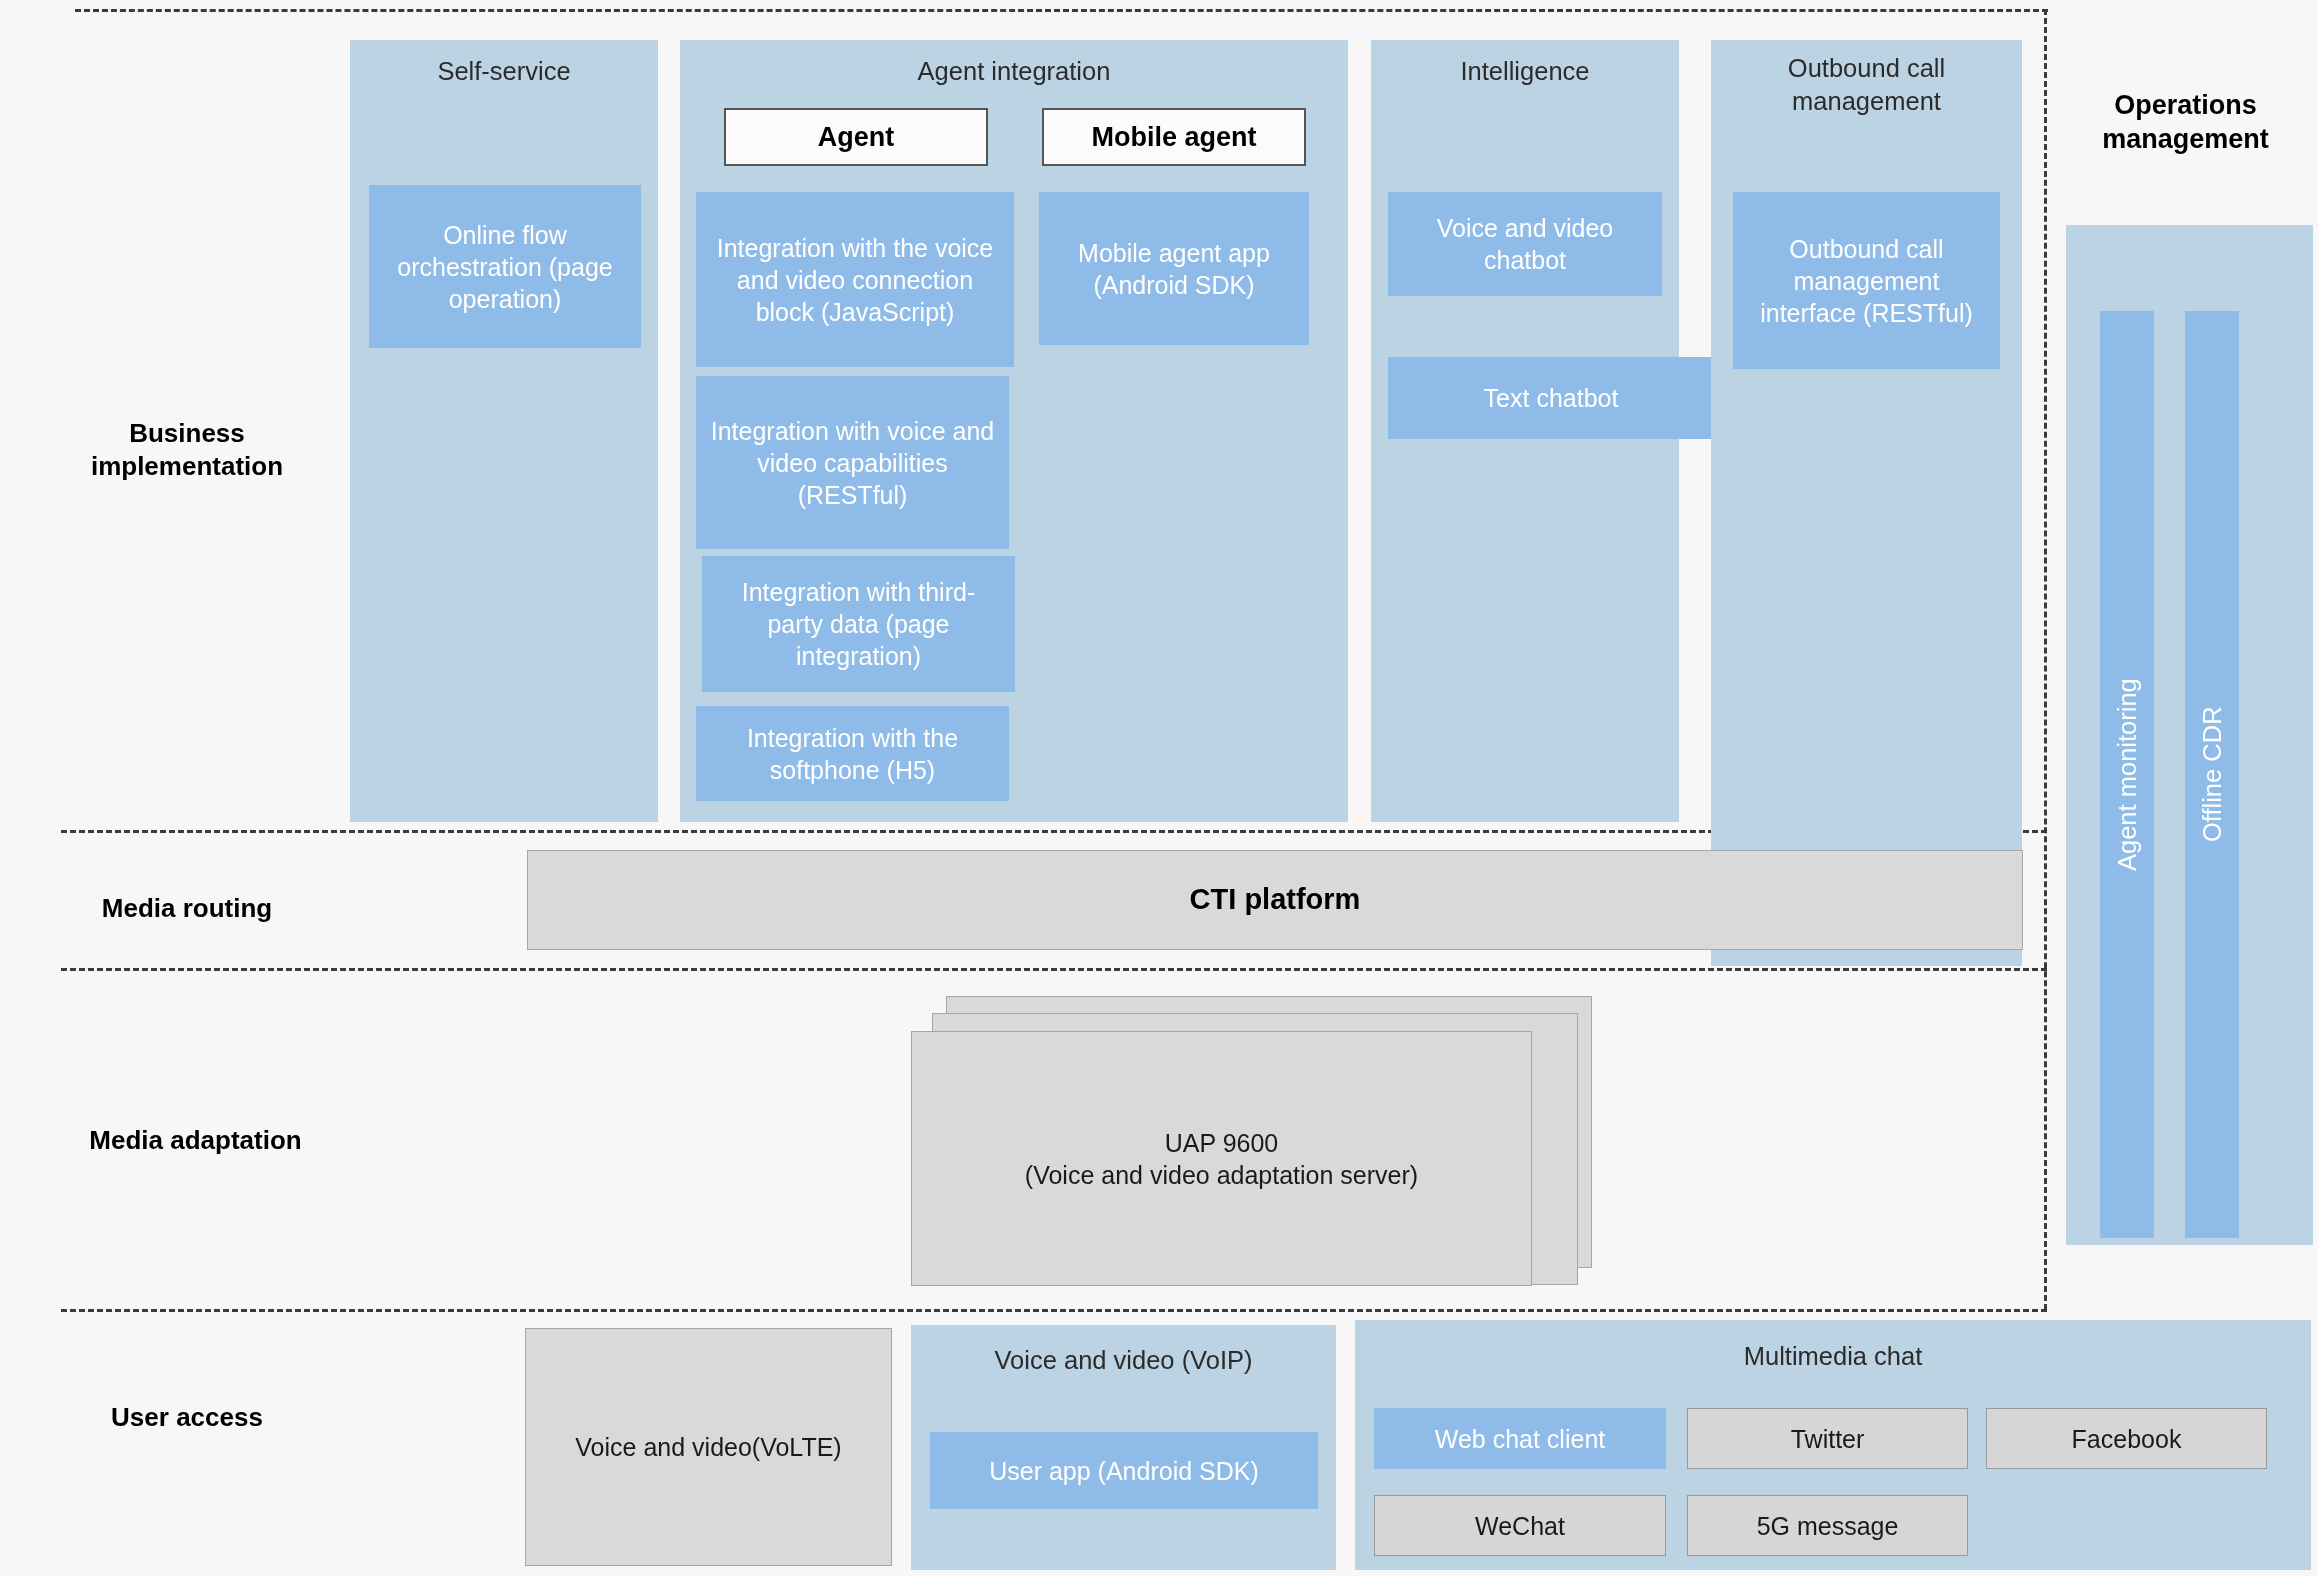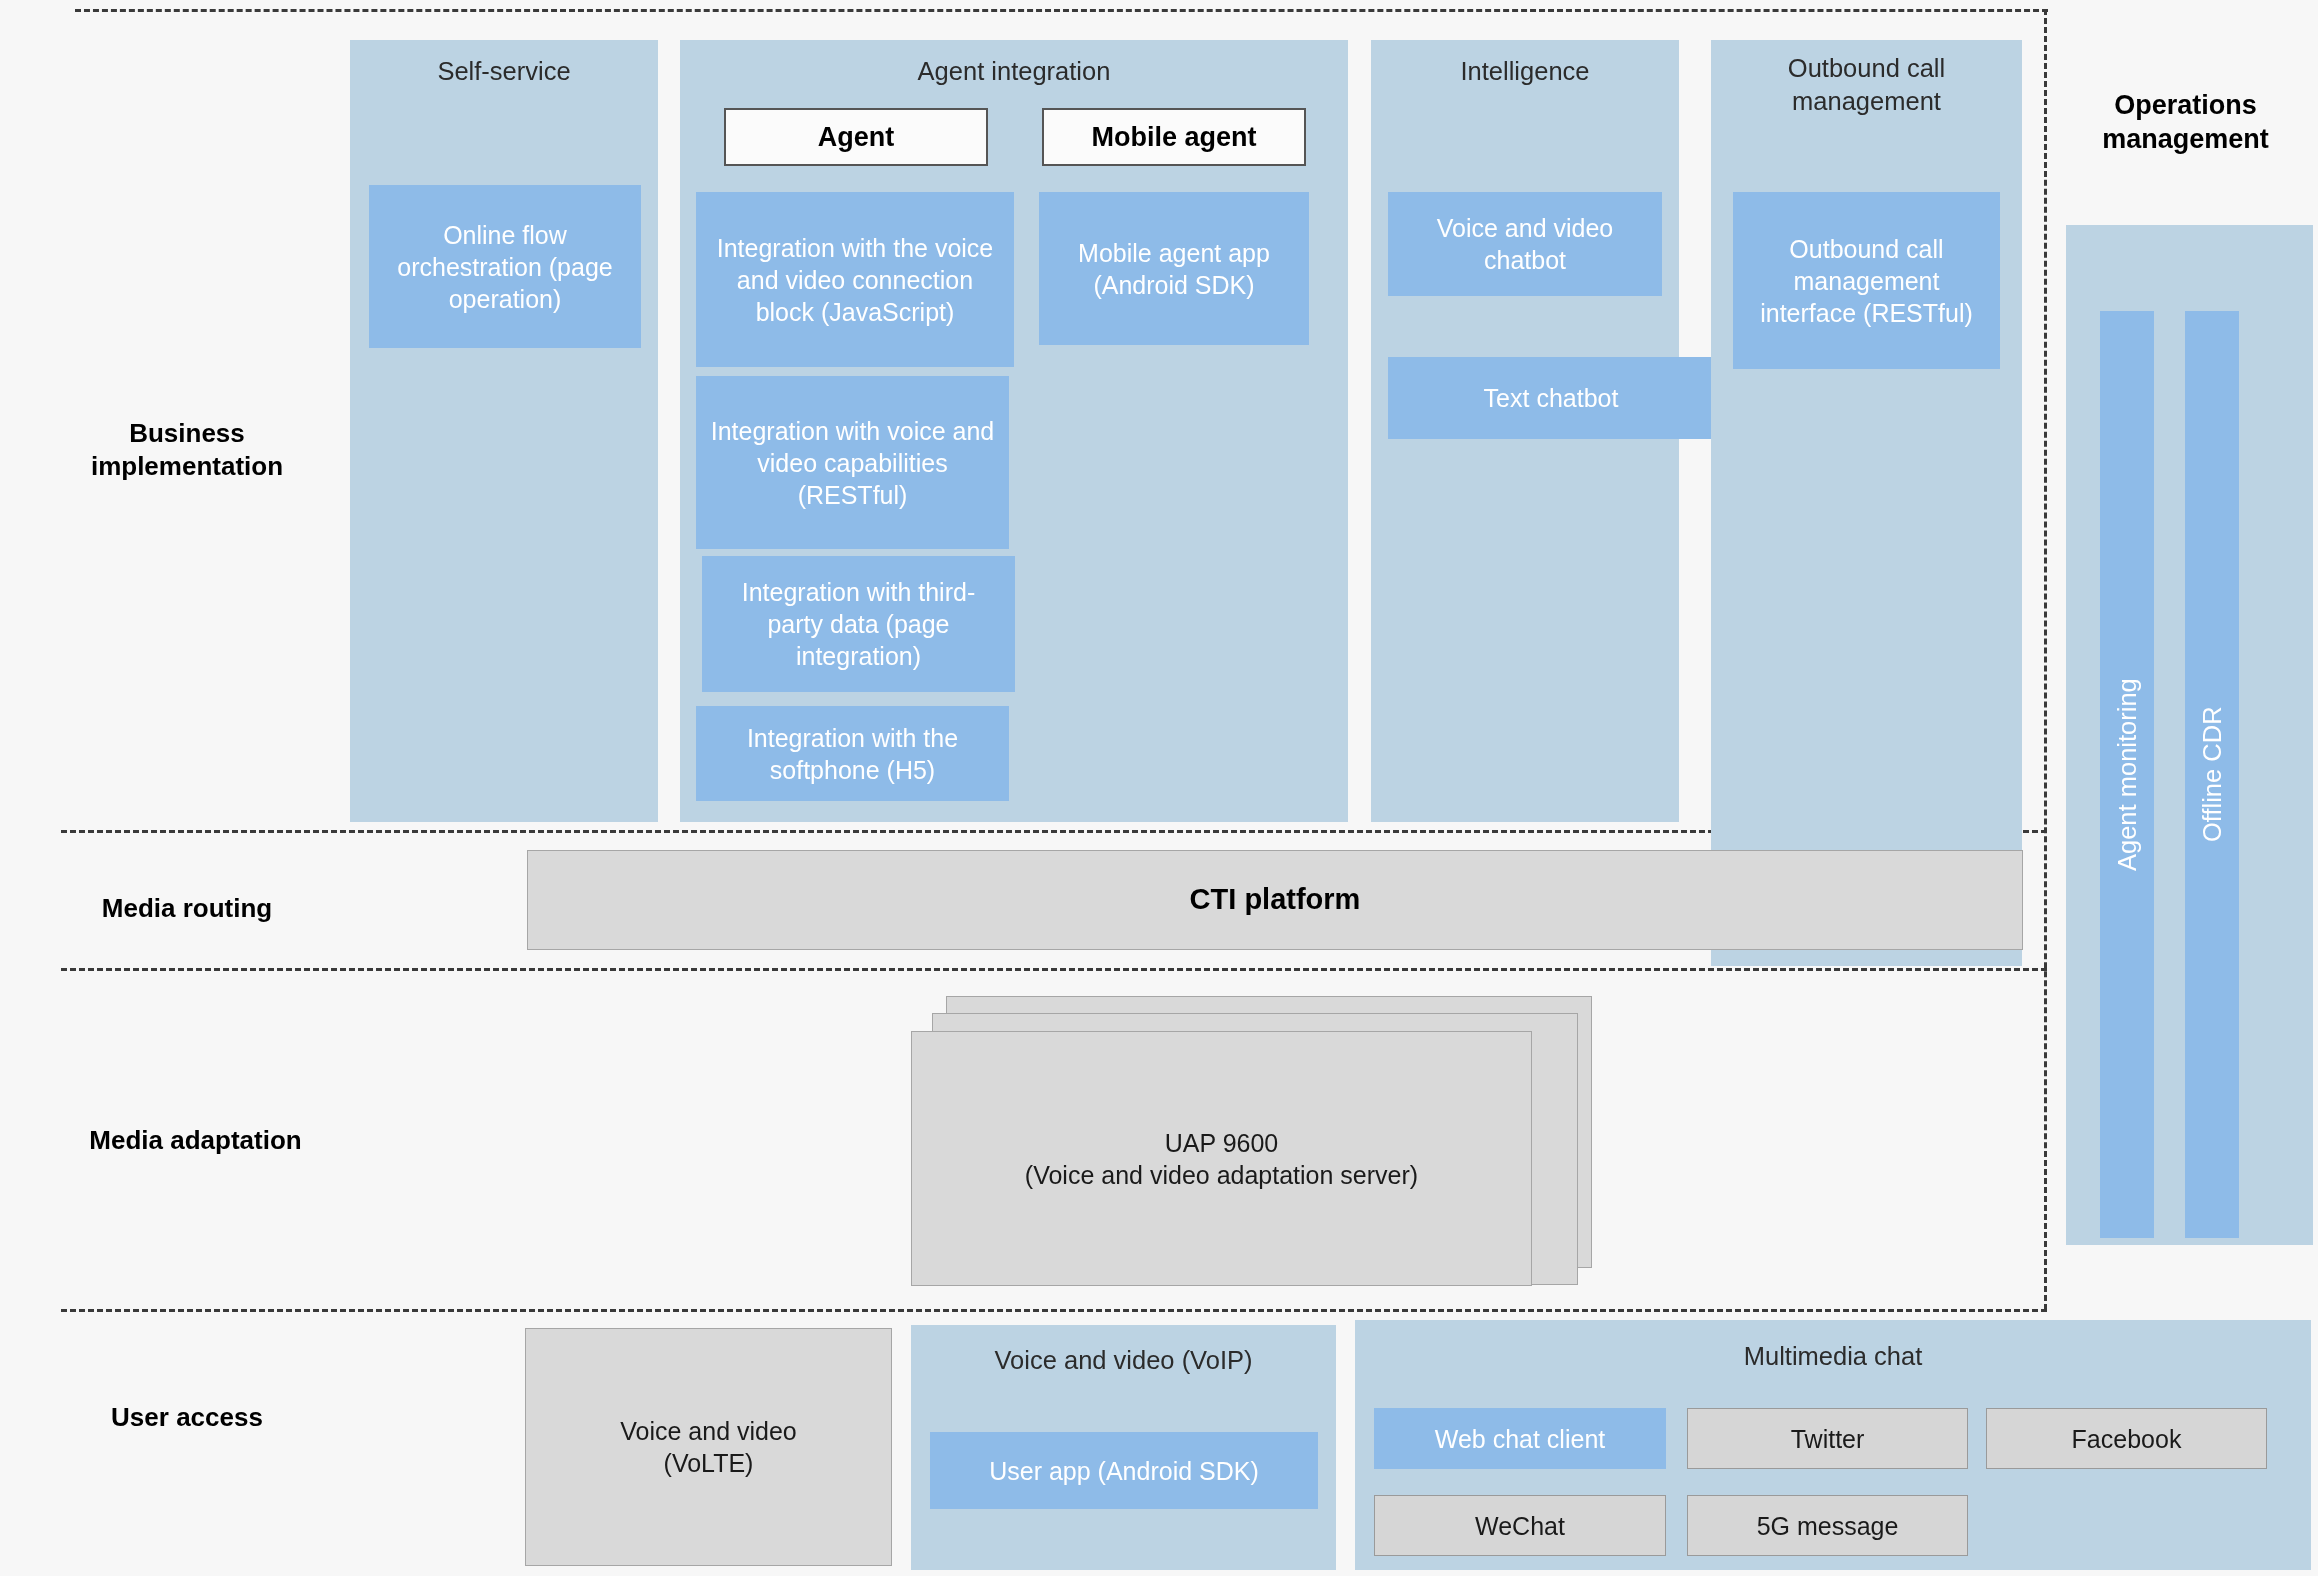--- a/index.html
+++ b/index.html
@@ -210,21 +210,21 @@
     <span>CTI platform</span>
   </div>
 
   <div class="stack-shadow" style="left:946px; top:996px; width:646px; height:272px;"></div>
   <div class="stack-shadow" style="left:932px; top:1013px; width:646px; height:272px;"></div>
   <div class="box gray-plain" style="left:911px; top:1031px; width:621px; height:255px; flex-direction:column;">
     <div>UAP 9600</div>
     <div>(Voice and video adaptation server)</div>
   </div>
 
-  <div class="box gray-plain" style="left:525px; top:1328px; width:367px; height:238px; flex-direction:column;">
+  <div class="box gray-plain" style="left:525px; top:1328px; width:367px; height:238px; flex-direction:row;">
     <div>Voice and video</div>
     <div>(VoLTE)</div>
   </div>
 
   <div class="box grp" style="left:911px; top:1325px; width:425px; height:245px; padding-top:18.7px;">
     <div class="grp-title">Voice and video (VoIP)</div>
   </div>
   <div class="box blue" style="left:930px; top:1432px; width:388px; height:77px;">
     <span>User app (Android SDK)</span>
   </div>

